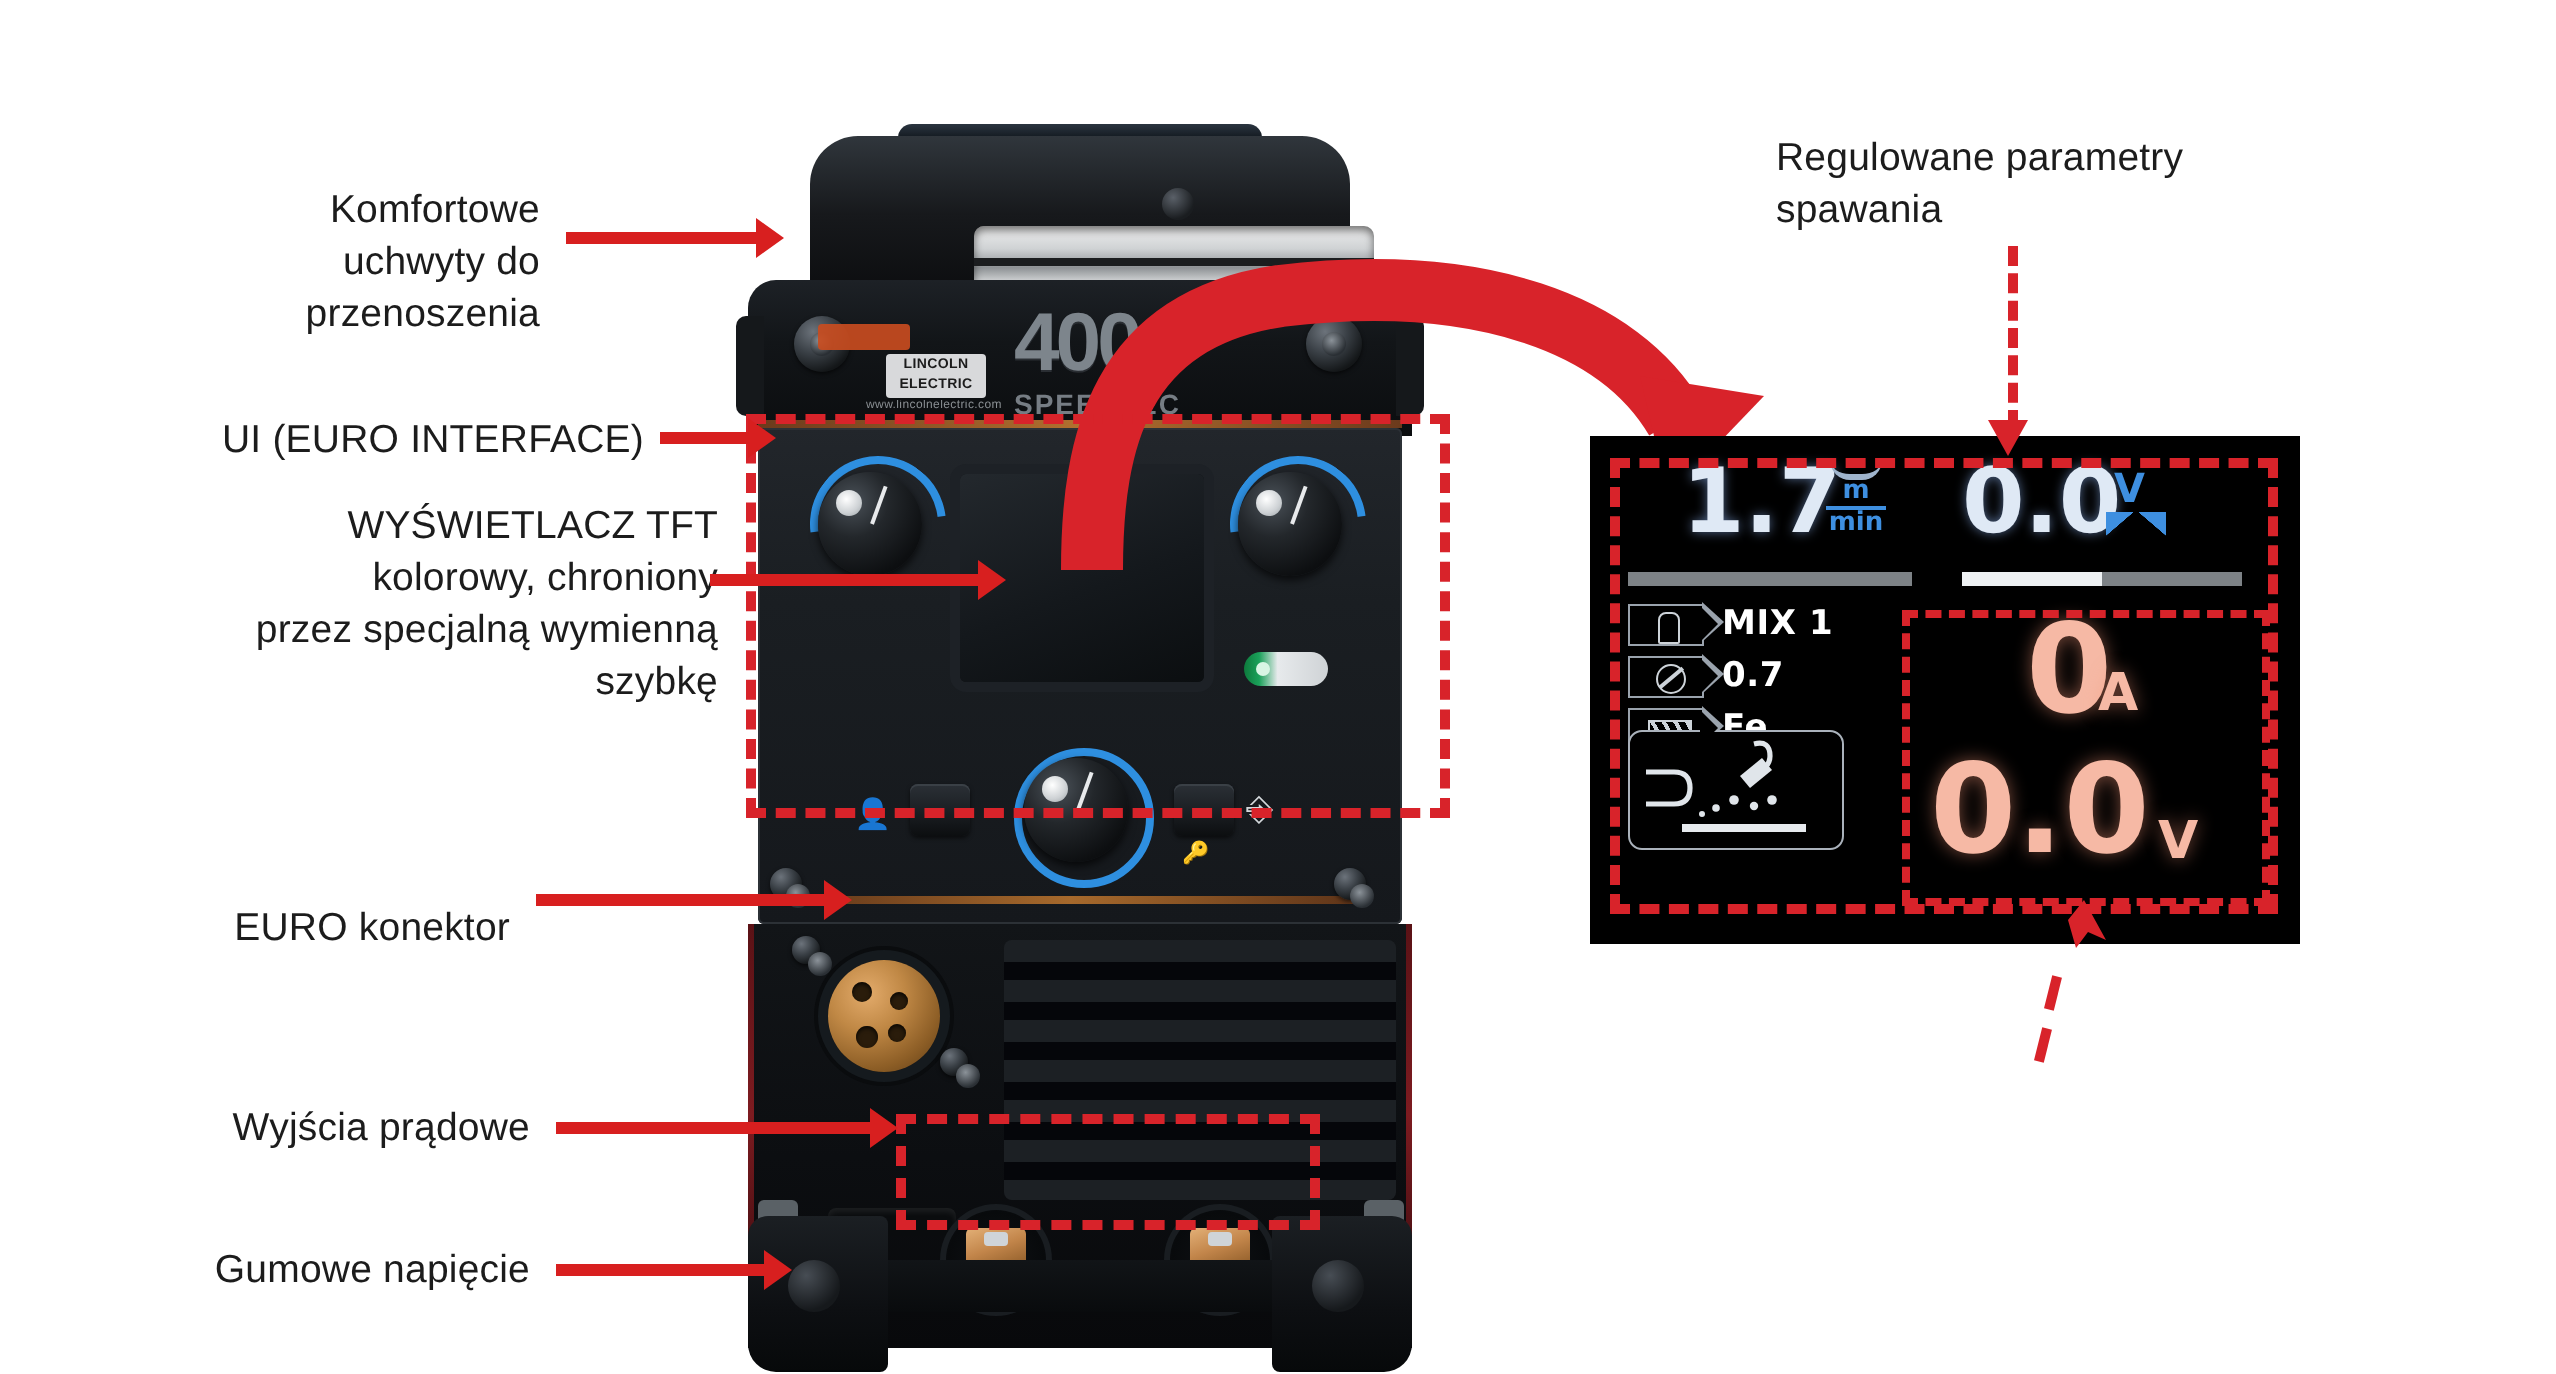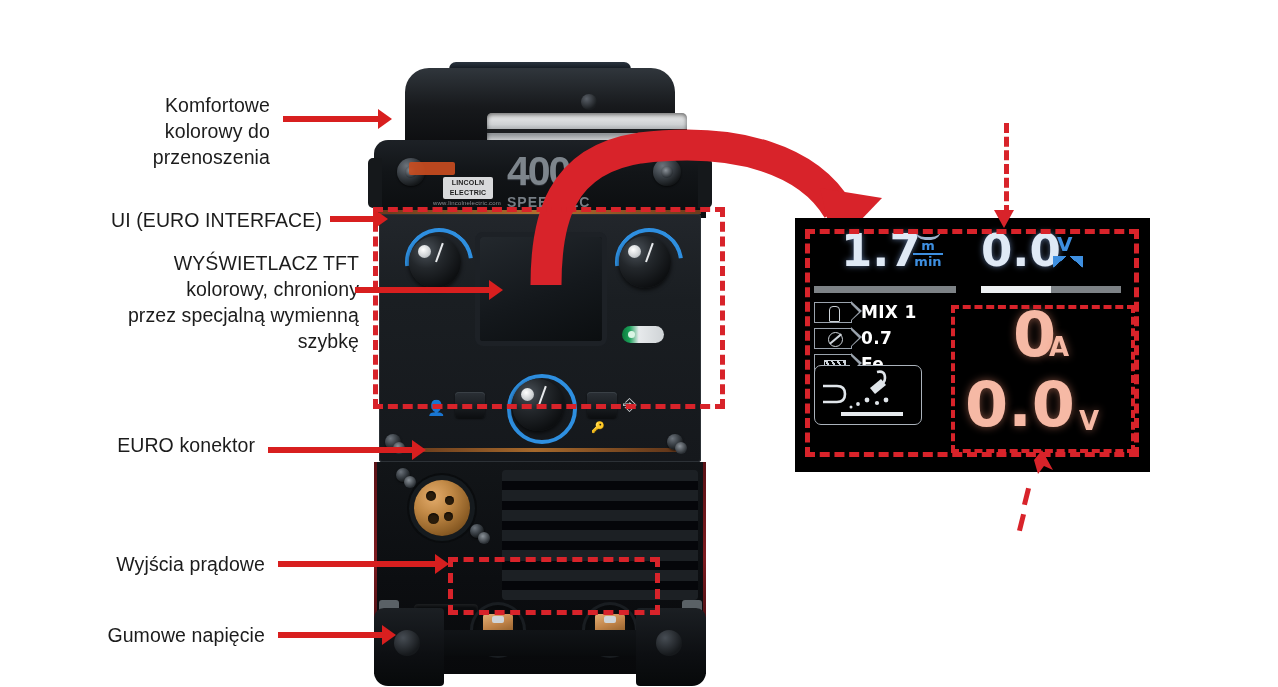--- a/index.html
+++ b/index.html
@@ -487,37 +487,39 @@
 
   <div style="position:absolute;left:1018px;top:488px;width:16px;height:56px;">
     <div style="position:absolute;left:6px;top:0;width:5px;height:17px;background:#d8232a;transform:rotate(14deg);"></div>
     <div style="position:absolute;left:1px;top:26px;width:5px;height:17px;background:#d8232a;transform:rotate(14deg);"></div>
   </div>
   <svg style="position:absolute;left:1032px;top:450px;width:26px;height:28px;">
     <polygon points="10,0 21,20 12,16 6,24 2,10" fill="#d8232a"></polygon>
   </svg>
 
   <div class="label r" style="left:60px;top:92px;width:210px;">Komfortowe
-kolorowy do
+uchwyty do
 przenoszenia</div>
   <div class="arrow" style="left:283px;top:116px;width:96px;"></div>
 
   <div class="label r" style="left:40px;top:207px;width:282px;">UI (EURO INTERFACE)</div>
   <div class="arrow" style="left:330px;top:216px;width:45px;"></div>
 
   <div class="label r" style="left:47px;top:250px;width:312px;">WYŚWIETLACZ TFT
 kolorowy, chroniony
 przez specjalną wymienną
 szybkę</div>
   <div class="arrow" style="left:355px;top:287px;width:135px;"></div>
 
-  <div class="label r" style="left:40px;top:432px;width:215px;">EURO konektor</div>
+  <div class="label r" style="left:40px;top:451px;width:215px;">EURO konektor</div>
   <div class="arrow" style="left:268px;top:447px;width:145px;"></div>
 
   <div class="label r" style="left:40px;top:551px;width:225px;">Wyjścia prądowe</div>
   <div class="arrow" style="left:278px;top:561px;width:158px;"></div>
 
   <div class="label r" style="left:40px;top:622px;width:225px;">Gumowe napięcie</div>
   <div class="arrow" style="left:278px;top:632px;width:105px;"></div>
 
+  <div class="label l" style="left:888px;top:66px;width:260px;">Regulowane parametry
+spawania</div>
 
 
 </div>
 
 </body></html>

